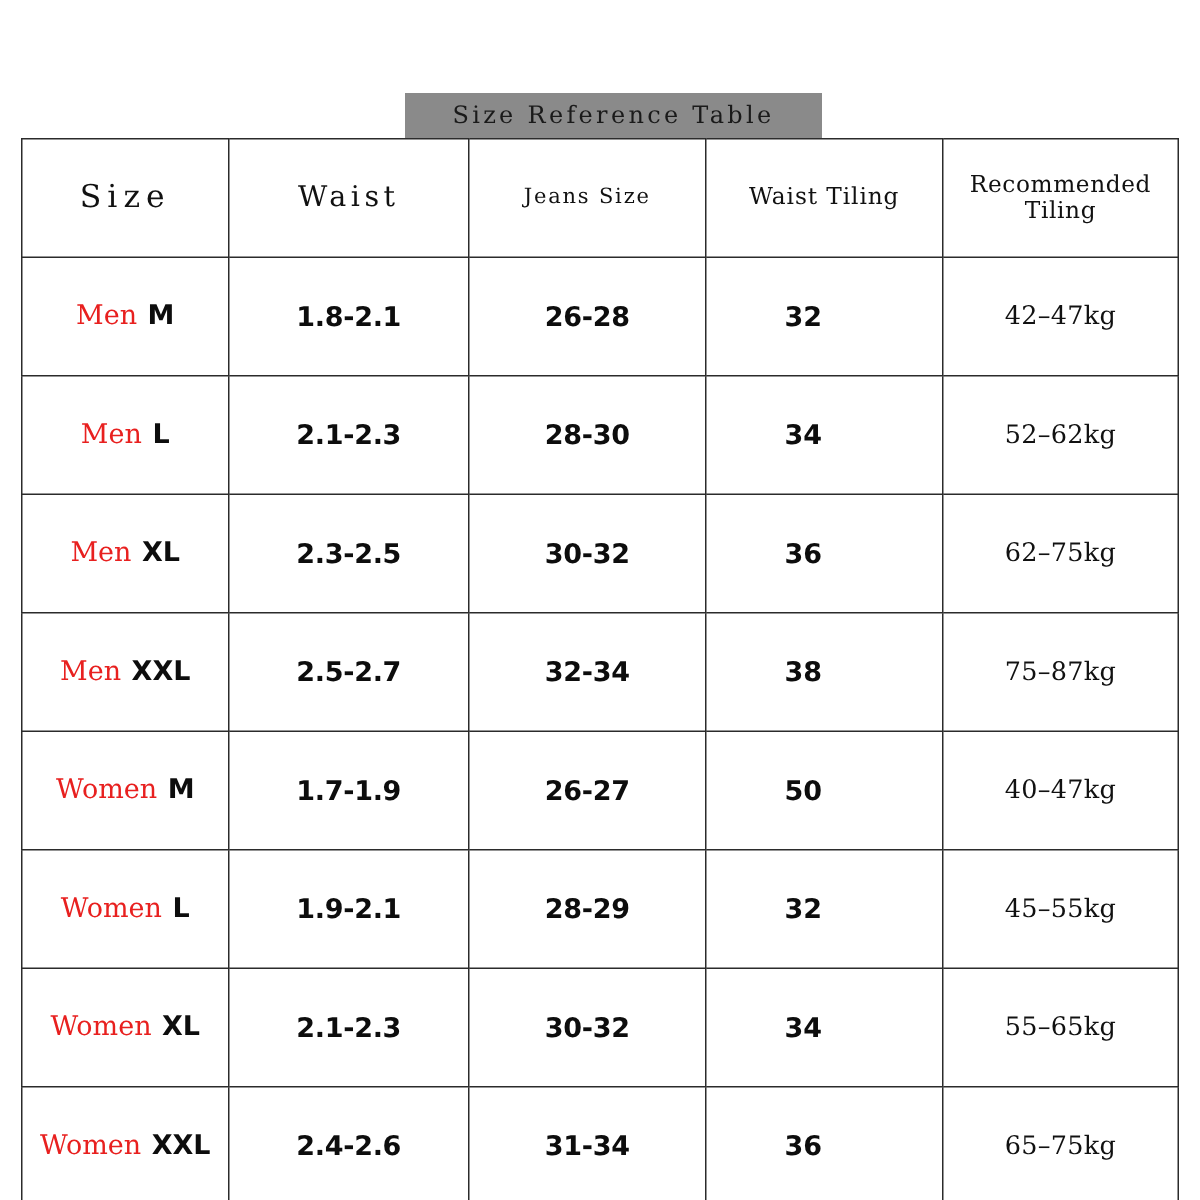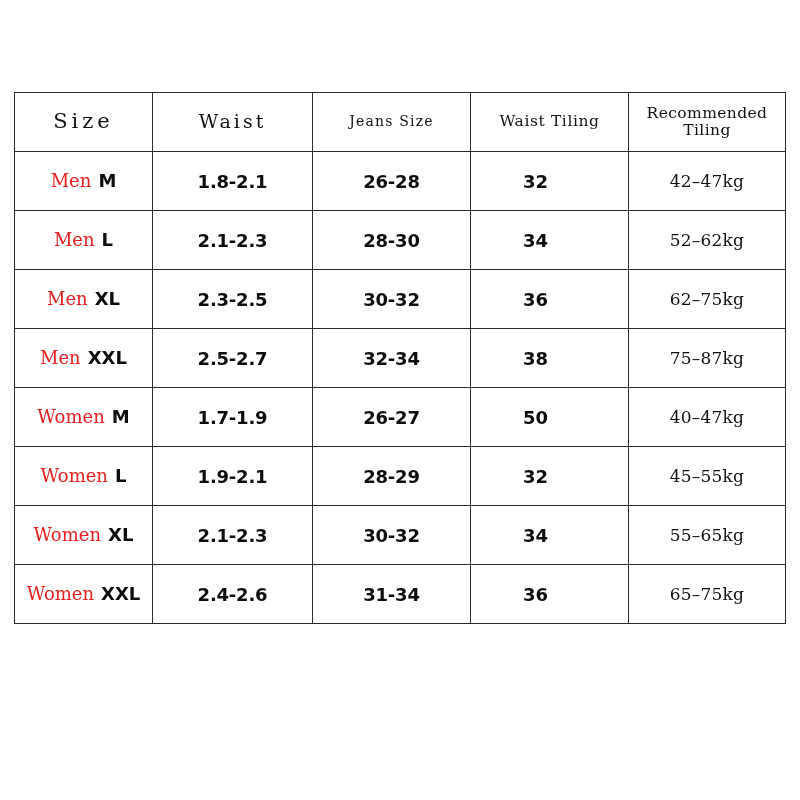--- a/index.html
+++ b/index.html
@@ -54,21 +54,21 @@
   }
   table.size-table {
     border-collapse: collapse;
     width: 771px;
     table-layout: fixed;
     background: #ffffff;
   }
   table.size-table td,
   table.size-table th {
     border: 1.6px solid #2b2b2b;
-    padding: 0;
+    padding: 10px;
     height: 58px;
     vertical-align: middle;
     text-align: center;
     background: #ffffff;
   }
 
   
   col.c-size    { width: 138px; }
   col.c-waist   { width: 160px; }
   col.c-jeans   { width: 158px; }
@@ -133,20 +133,23 @@
     font-size: 17px;
     color: #111111;
     letter-spacing: 0.2px;
   }
 </style>
 </head>
 <body>
 
 <div id="stage">
 
+  <div class="title-banner">
+    <span class="title-text">Size Reference Table</span>
+  </div>
 
   <div class="table-wrap">
     <table class="size-table">
       <colgroup>
         <col class="c-size">
         <col class="c-waist">
         <col class="c-jeans">
         <col class="c-tiling">
         <col class="c-weight">
       </colgroup>

